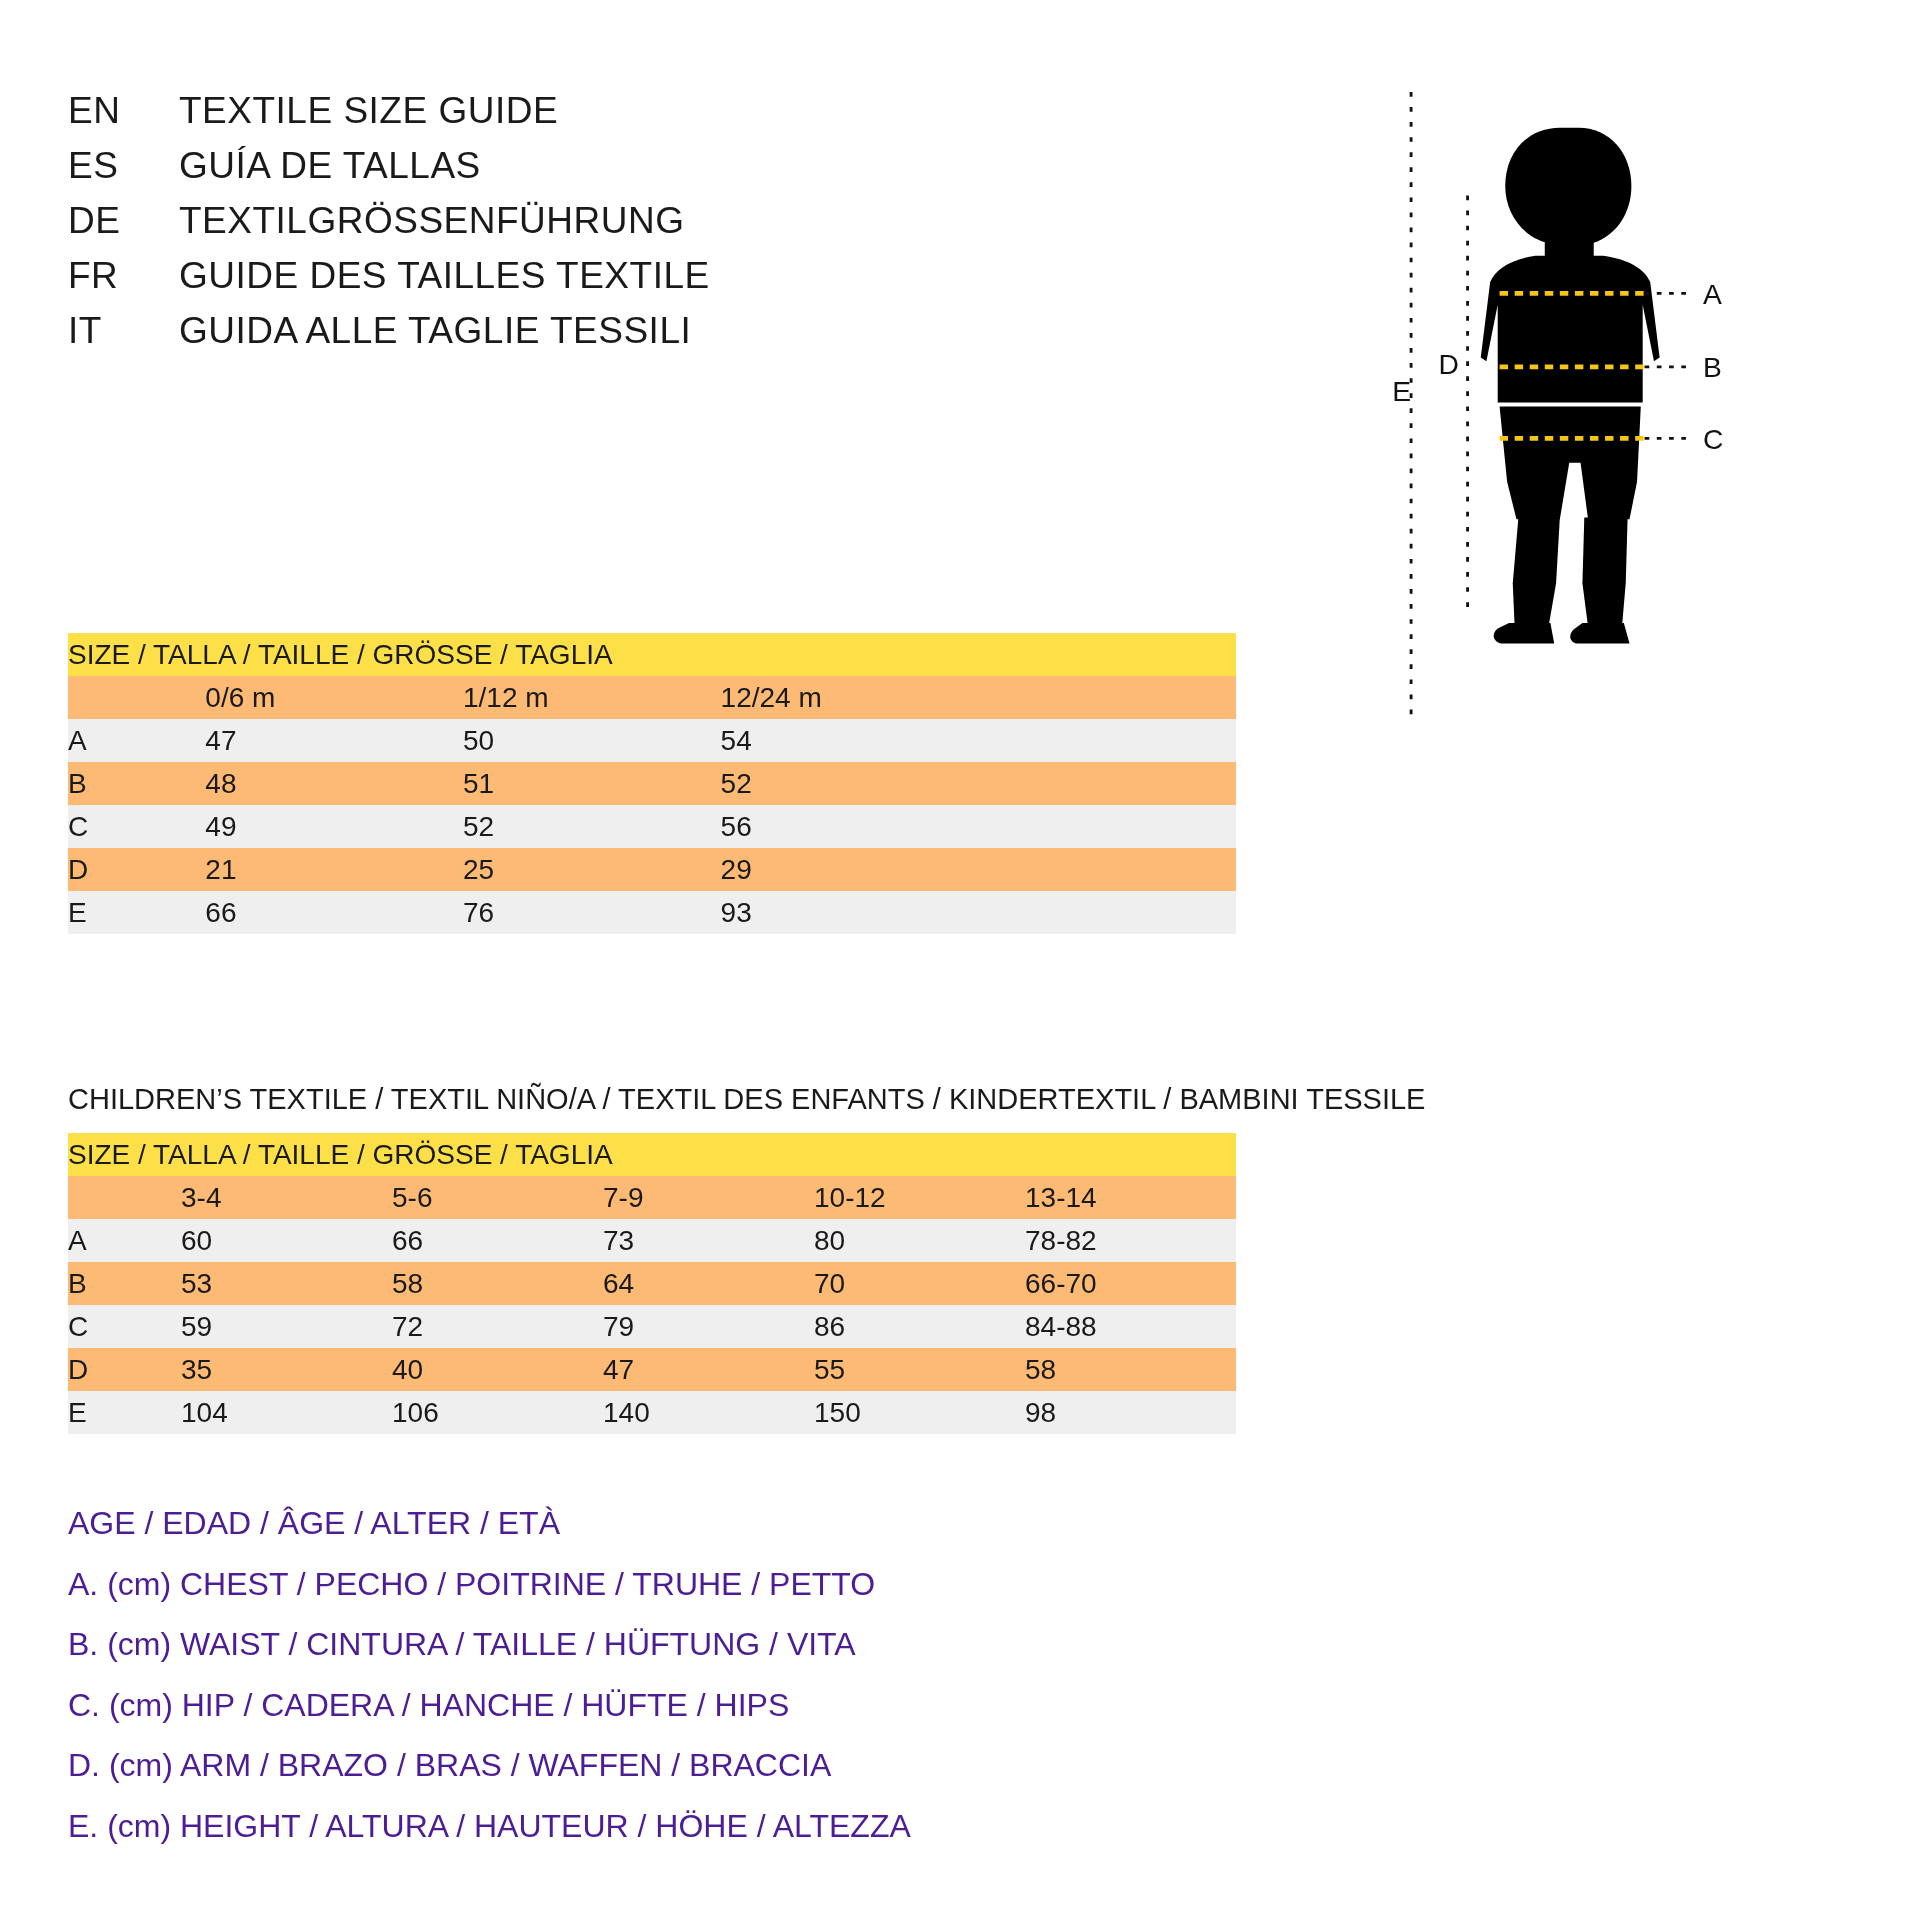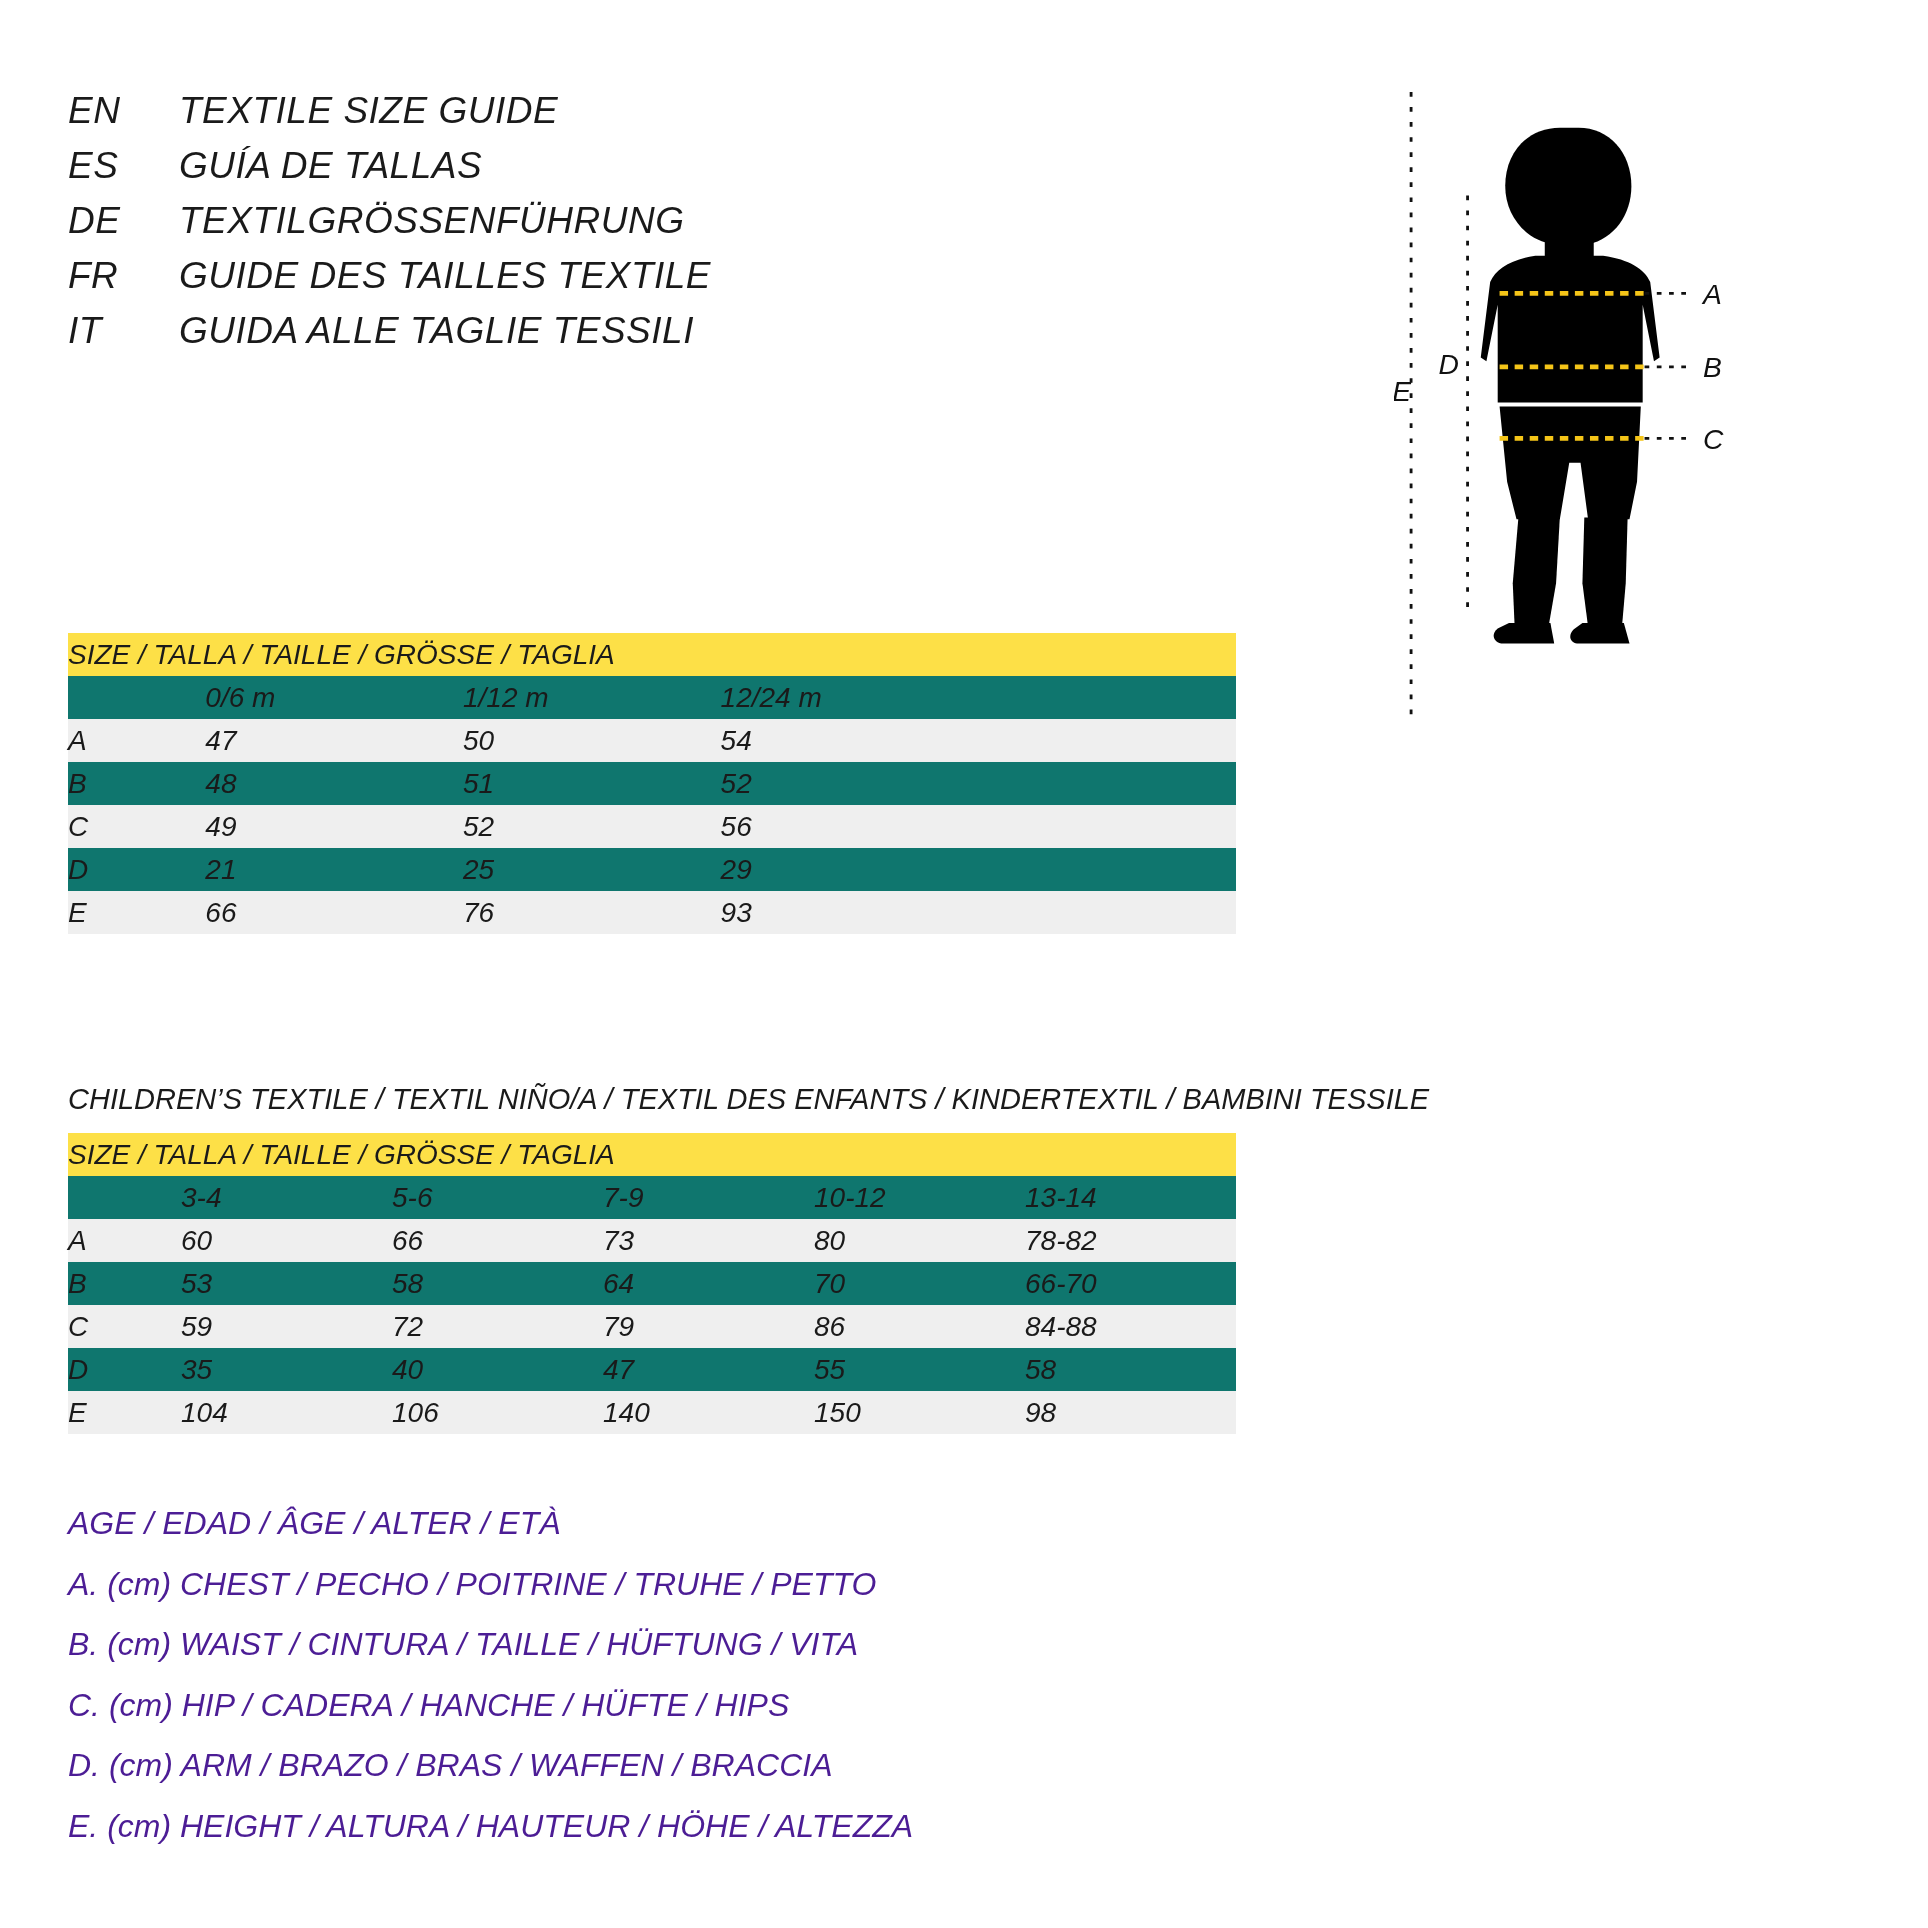--- a/index.html
+++ b/index.html
@@ -14,21 +14,20 @@
     color: #1a1a1a;
     position: relative;
     overflow: hidden;
   }
   .page {
     position: relative;
     width: 1928px;
     height: 1808px;
     box-sizing: border-box;
     padding: 85px 90px 38px 66px;
-    font-style: italic;
   }
 
   
   .title-block {
     position: absolute;
     left: 68px;
     top: 90px;
     width: 1318px;
   }
   .title-row {
@@ -81,21 +80,21 @@
     height: 43px;
     vertical-align: middle;
   }
   .hdr-bar td {
     background: #fde047;
     font-size: 28px;
     padding-left: 13px;
     height: 47px;
   }
   .row-alt td { background: #efefef; }
-  .row-plain td { background: #0f766e; }
+  .row-plain td { background: #fdba74; }
   .cell-label {
     padding-left: 13px;
   }
   .cell-val {
     padding-left: 5.6px;
   }
 
   
   #babies-section { position: absolute; left: 68px; top: 633px; width: 1177px; }
   #babies-section .section-heading { margin-bottom: 17px; }

